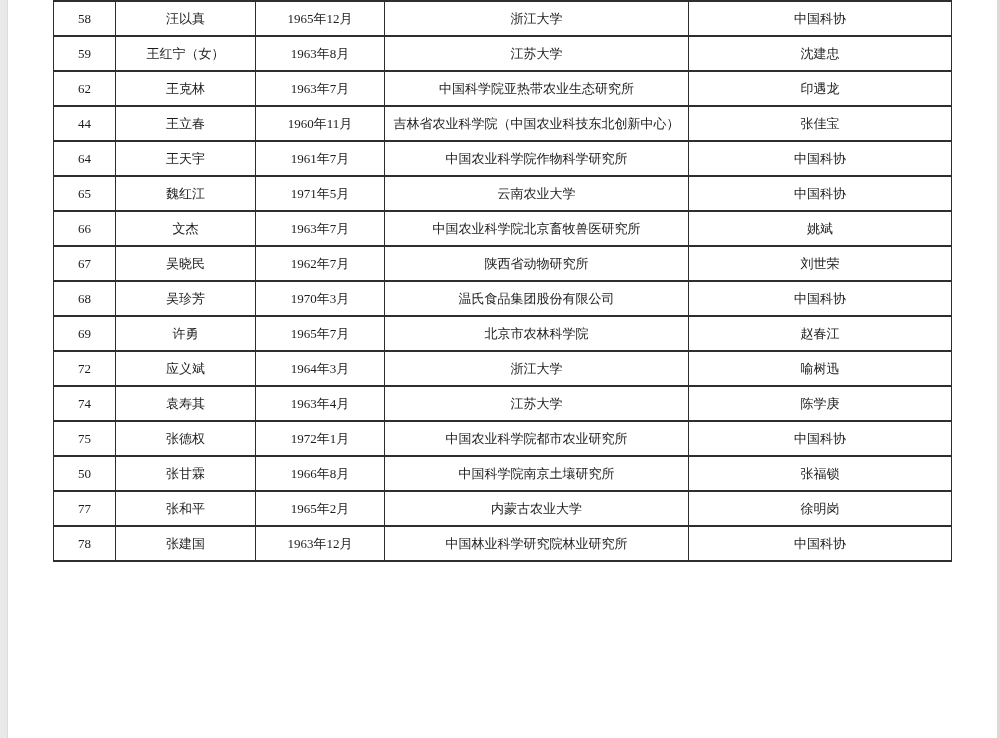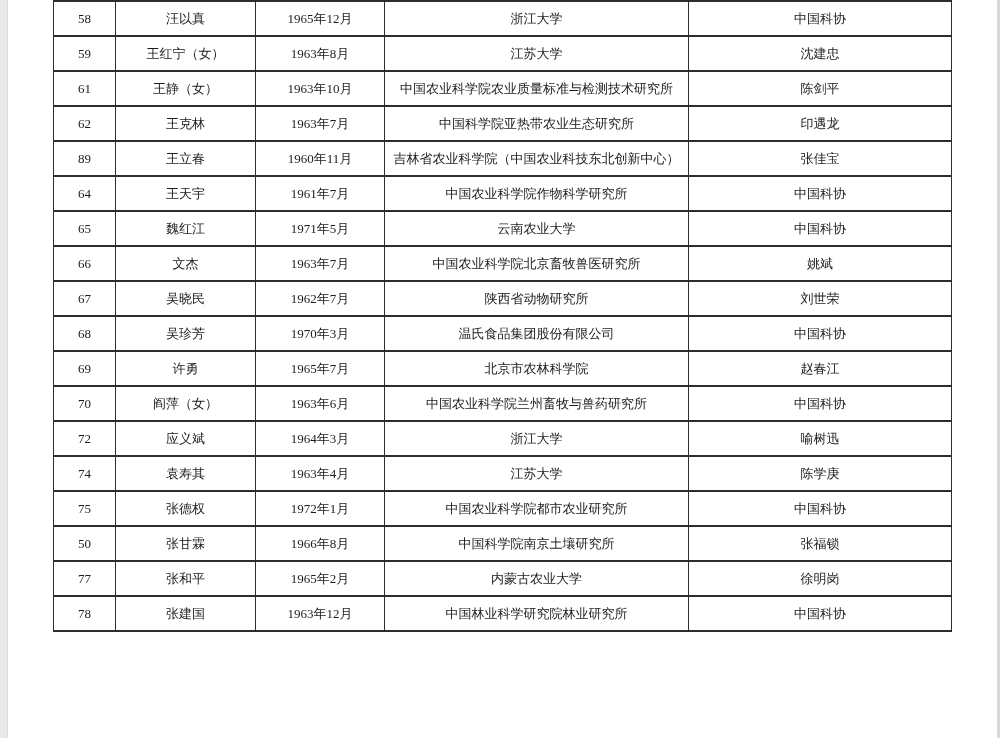--- a/index.html
+++ b/index.html
@@ -71,35 +71,28 @@
     <td>中国科协</td>
   </tr>
         <tr>
     <td>59</td>
     <td>王红宁（女）</td>
     <td>1963年8月</td>
     <td>江苏大学</td>
     <td>沈建忠</td>
   </tr>
         <tr>
-    <td>61</td>
-    <td>王静（女）</td>
-    <td>1963年10月</td>
-    <td>中国农业科学院农业质量标准与检测技术研究所</td>
-    <td>陈剑平</td>
-  </tr>
-        <tr>
     <td>62</td>
     <td>王克林</td>
     <td>1963年7月</td>
     <td>中国科学院亚热带农业生态研究所</td>
     <td>印遇龙</td>
   </tr>
         <tr>
-    <td>89</td>
+    <td>44</td>
     <td>王立春</td>
     <td>1960年11月</td>
     <td>吉林省农业科学院（中国农业科技东北创新中心）</td>
     <td>张佳宝</td>
   </tr>
         <tr>
     <td>64</td>
     <td>王天宇</td>
     <td>1961年7月</td>
     <td>中国农业科学院作物科学研究所</td>
@@ -134,27 +127,20 @@
     <td>中国科协</td>
   </tr>
         <tr>
     <td>69</td>
     <td>许勇</td>
     <td>1965年7月</td>
     <td>北京市农林科学院</td>
     <td>赵春江</td>
   </tr>
         <tr>
-    <td>70</td>
-    <td>阎萍（女）</td>
-    <td>1963年6月</td>
-    <td>中国农业科学院兰州畜牧与兽药研究所</td>
-    <td>中国科协</td>
-  </tr>
-        <tr>
     <td>72</td>
     <td>应义斌</td>
     <td>1964年3月</td>
     <td>浙江大学</td>
     <td>喻树迅</td>
   </tr>
         <tr>
     <td>74</td>
     <td>袁寿其</td>
     <td>1963年4月</td>

